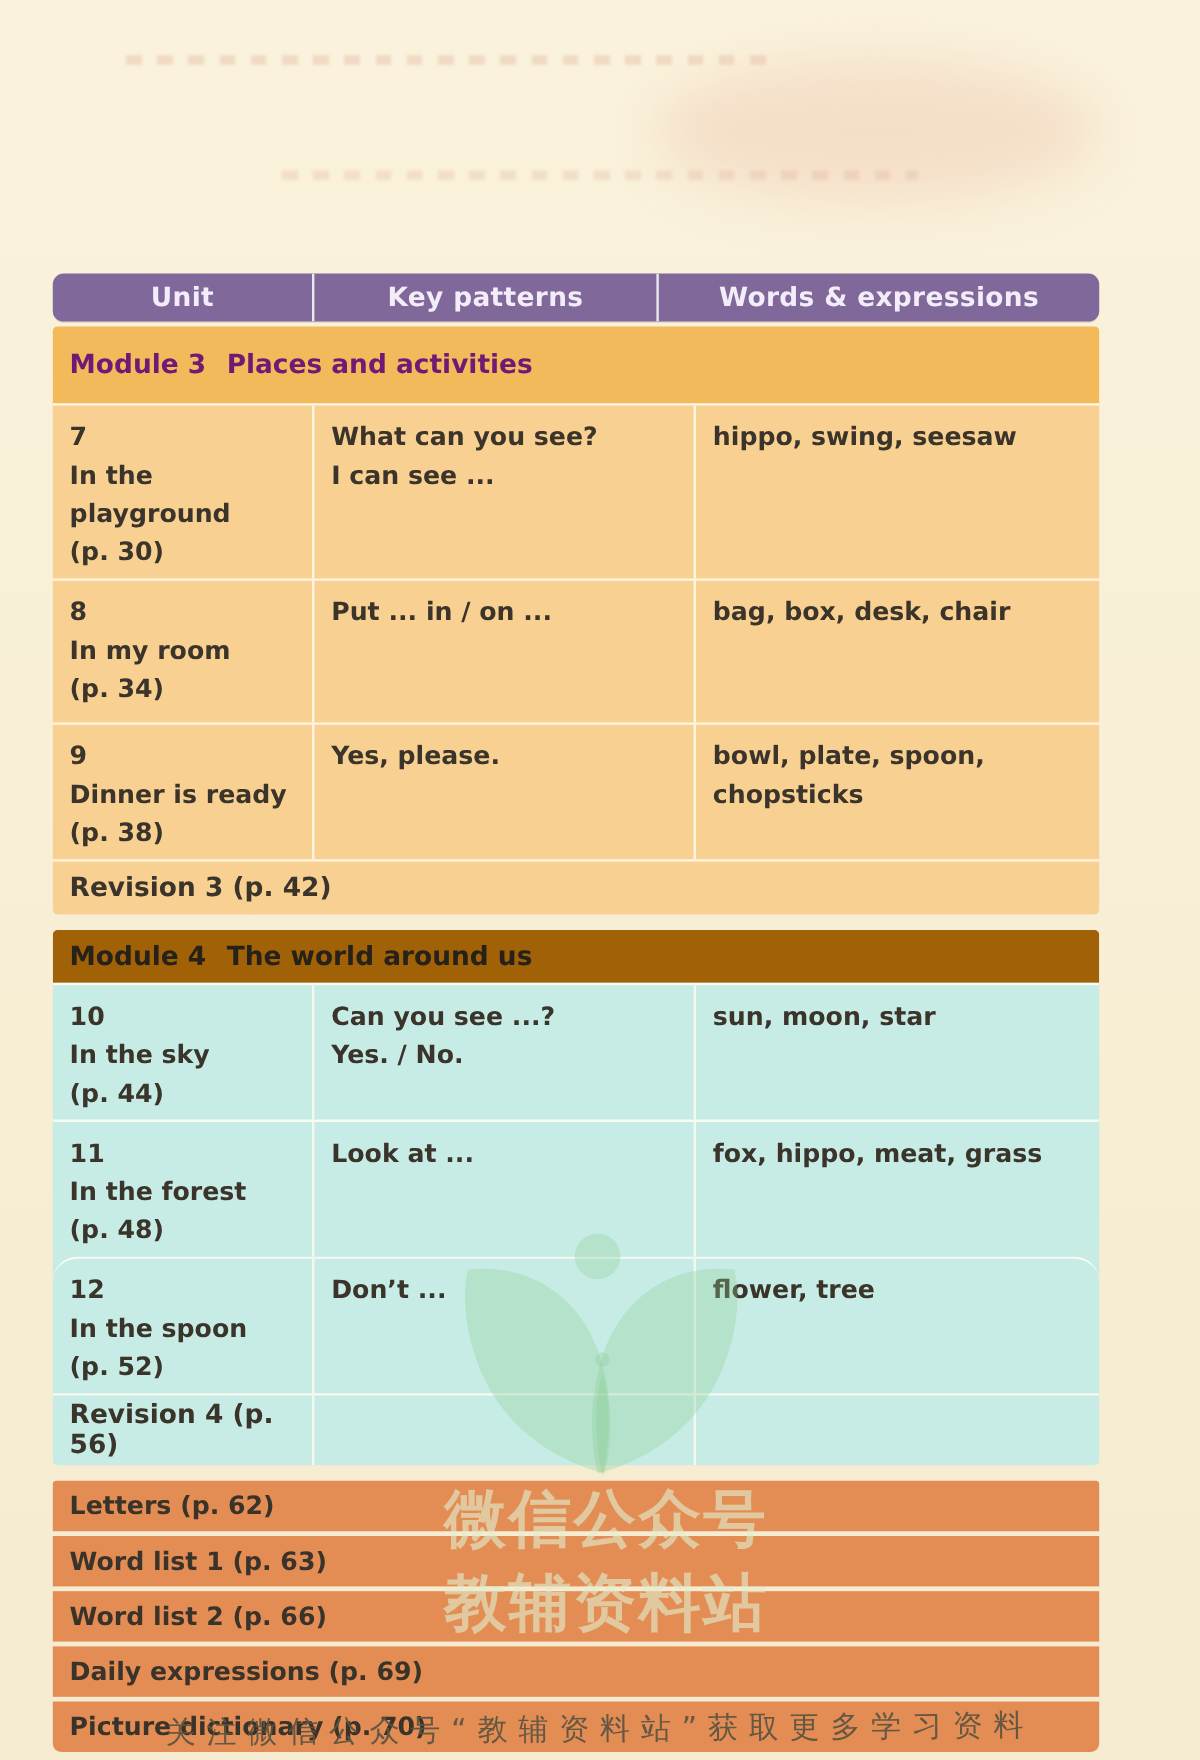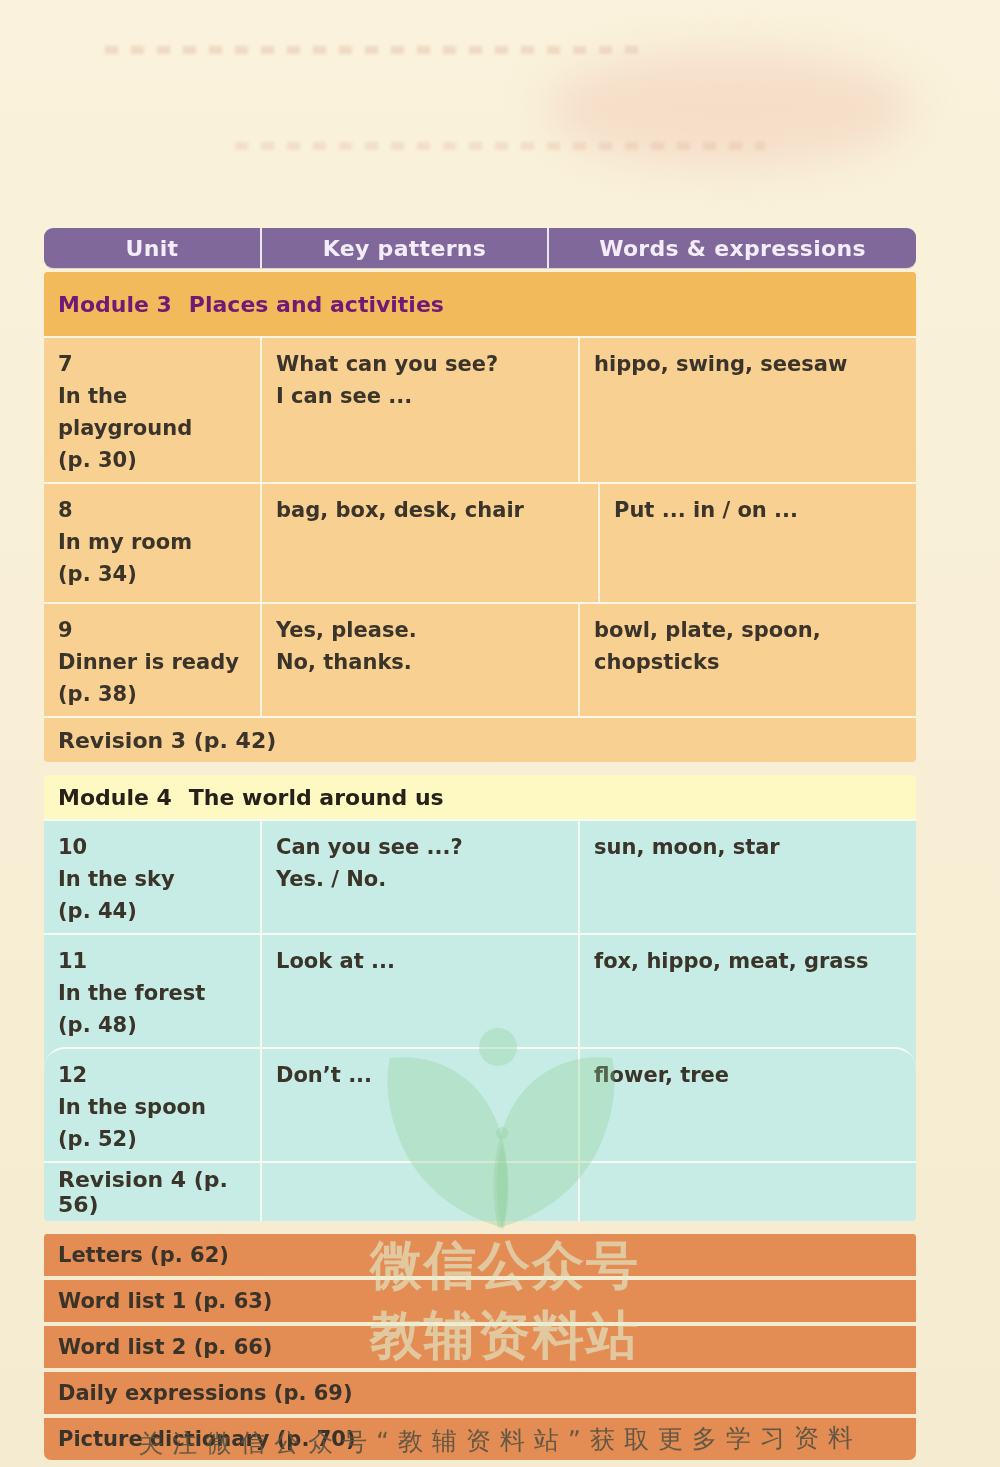--- a/index.html
+++ b/index.html
@@ -35,21 +35,21 @@
   .th.w2 { width:287px; border-left:2px solid rgba(255,255,255,.85); }
   .th.w3 { flex:1; border-left:2px solid rgba(255,255,255,.85); }
 
   .module { border-radius:4px; overflow:hidden; }
   .m3 { background:#f8d092; }
   .m4 { background:#c7ece5; margin-top:13px; }
 
   .band { height:64px; display:flex; align-items:center; gap:17px;
     padding-left:14px; font-size:22px; font-weight:700; color:#701a75; }
   .m3 .band { background:#f2ba5a; }
-  .m4 .band { height:44px; background:#fef9c3; color:#272219; }
+  .m4 .band { height:44px; background:#a16207; color:#272219; }
 
   .row { display:flex; border-top:2px solid rgba(255,253,242,.85); }
   .cell { padding:10px 10px 6px 14px; font-size:21px; font-weight:600; line-height:32px; }
   .c1 { width:216px; }
   .c2 { width:318px; border-left:2px solid rgba(255,253,242,.8); }
   .c3 { flex:1; border-left:2px solid rgba(255,253,242,.8); }
 
   .m3 .r1 { min-height:134px; } .m3 .r2 { min-height:120px; } .m3 .r3 { min-height:106px; }
   .m4 .r1 { min-height:111px; } .m4 .r2 { min-height:112px; } .m4 .r3 { min-height:112px;border-radius:21px; }
 
@@ -103,35 +103,34 @@
       </div>
       <div class="cell c3">hippo, swing, seesaw</div>
     </div>
 
     <div class="row r2">
       <div class="cell c1">
         <div>8</div>
         <div>In my room</div>
         <div>(p. 34)</div>
       </div>
+      <div class="cell c2">
+        <div>Put ... in / on ...</div>
+      </div>
       <div class="cell c3">bag, box, desk, chair</div>
-      <div class="cell c2">
-        <div>Put ... in / on ...</div>
-      </div>
     </div>
 
     <div class="row r3">
       <div class="cell c1">
         <div>9</div>
         <div>Dinner is ready</div>
         <div>(p. 38)</div>
       </div>
       <div class="cell c2">
         <div>Yes, please.</div>
-        <div>No, thanks.</div>
       </div>
       <div class="cell c3">bowl, plate, spoon, chopsticks</div>
     </div>
 
     <div class="rev">
       <div class="revcell">Revision 3 (p. 42)</div>
     </div>
   </div>
 
   <div class="module m4">

